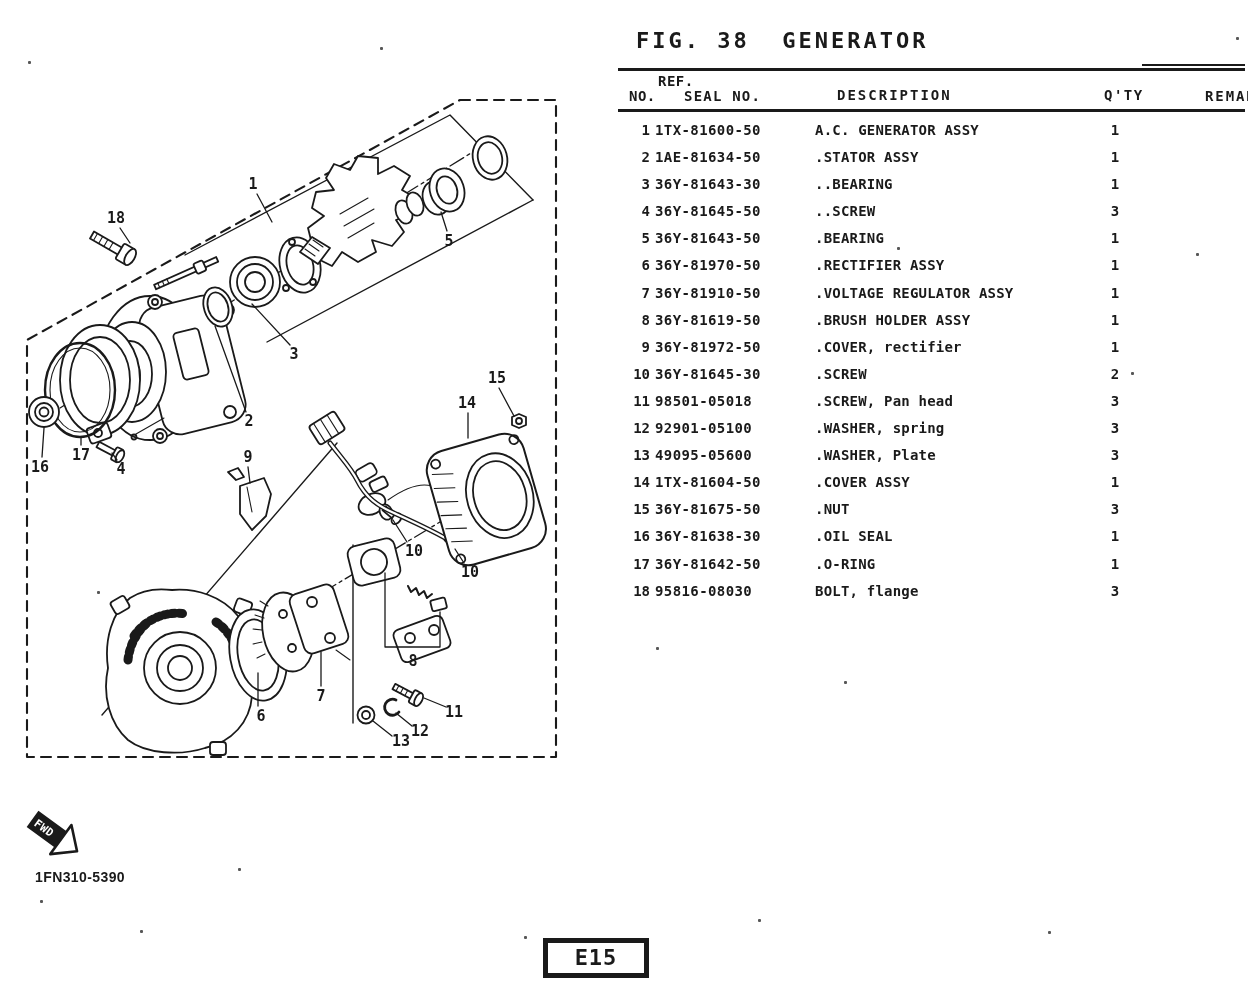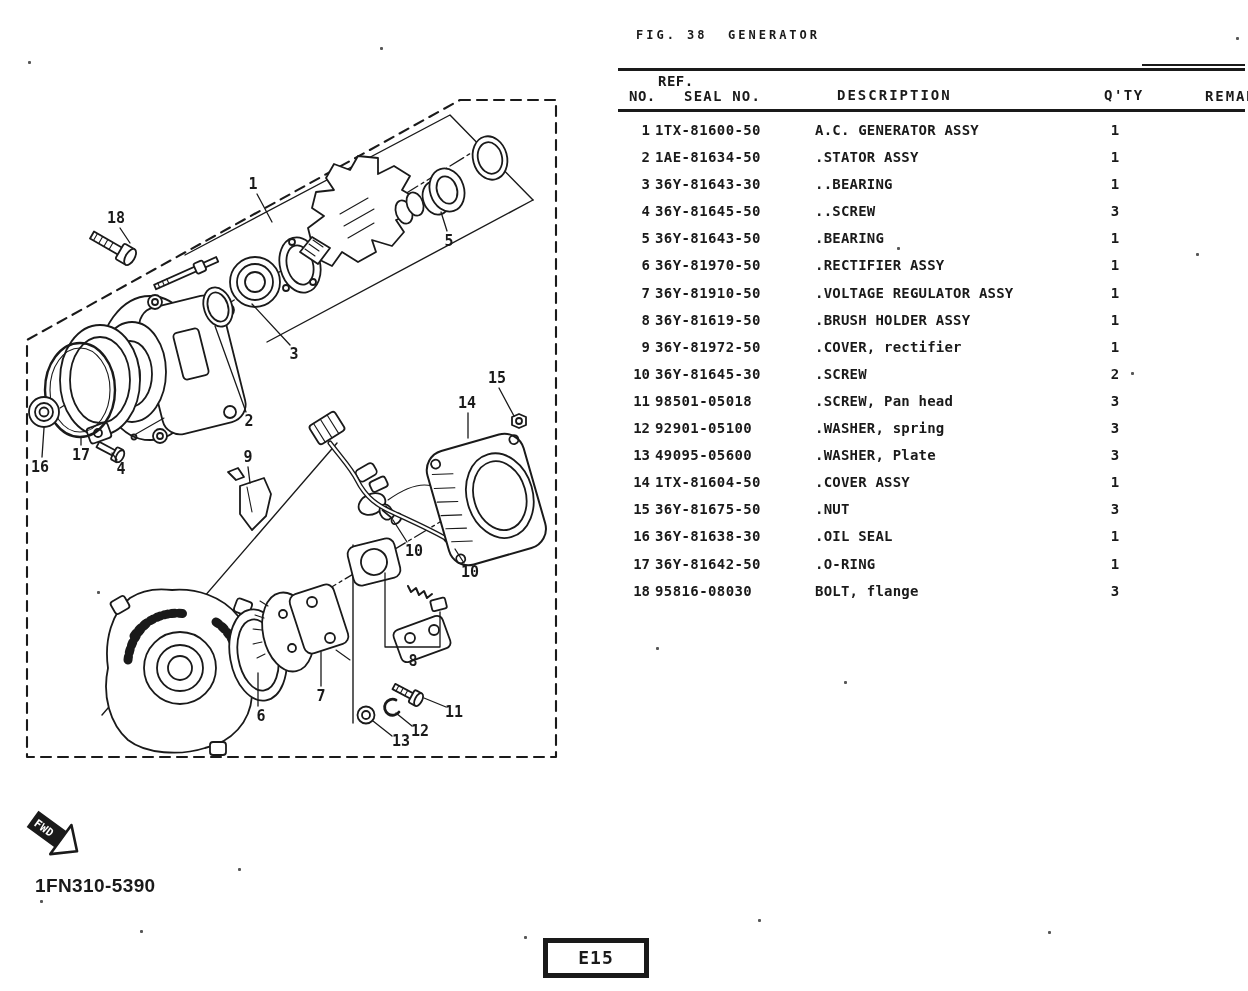--- a/index.html
+++ b/index.html
@@ -3,21 +3,21 @@
 <meta charset="utf-8">
 <style>
   html,body{margin:0;padding:0;background:#e8e8e8;}
   .page{
     position:relative;width:1248px;height:991px;background:#ffffff;
     font-family:"DejaVu Sans Mono", monospace;color:#1a1a1a;overflow:hidden;
   }
   
   .fig-title{
     position:absolute;left:636px;top:28px;
-    font-size:12px;font-weight:bold;letter-spacing:3px;white-space:pre;
+    font-size:22px;font-weight:bold;letter-spacing:3px;white-space:pre;
   }
   
   .ptable{position:absolute;left:618px;top:60px;width:630px;height:560px;}
   .rule{position:absolute;background:#1a1a1a;height:2.5px;left:0;width:627px;}
   .rule.top{top:8px;}
   .rule.topx{top:4px;left:524px;width:103px;height:2px;}
   .rule.mid{top:49px;}
   .hdr{position:absolute;font-size:14px;font-weight:bold;white-space:pre;}
   .hdr-ref1{left:4px;top:13px;letter-spacing:.5px;padding-left:36px;}
   .hdr-ref2{left:11px;top:28px;letter-spacing:.5px;}
@@ -42,25 +42,25 @@
   .border-dash{stroke-width:2.1;stroke-dasharray:10 7;}
   .cline{stroke-width:1.4;}
   .axis{stroke-width:1.3;stroke-dasharray:16 4 3 4;}
   .slots{stroke-width:9;stroke-dasharray:3.5 4;}
   .leader{stroke:#1a1a1a;stroke-width:1.3;fill:none;}
   .callout{font-family:"DejaVu Sans Mono",monospace;font-size:15px;font-weight:bold;
     fill:#1a1a1a;text-anchor:middle;dominant-baseline:central;stroke:none;}
   
   #fwd-arrow{position:absolute;left:20px;top:806px;}
   .plate-code{position:absolute;left:35px;top:869px;font-family:"Liberation Sans",sans-serif;
-    font-size:19px;font-weight:bold;letter-spacing:.4px;margin-top:6px;}
+    font-size:14px;font-weight:bold;letter-spacing:.4px;}
   .page-badge{
     position:absolute;left:543px;top:938px;width:96px;height:30px;
     border:5px solid #1a1a1a;display:flex;align-items:center;justify-content:center;
-    font-size:18px;font-weight:bold;letter-spacing:1px;line-height:1;
+    font-size:22px;font-weight:bold;letter-spacing:1px;line-height:1;
   }
   .page-badge::first-letter{font-size:31px;}
   
   .speck{position:absolute;width:3px;height:3px;background:#3a3a3a;border-radius:1px;opacity:.85;}
 </style>
 </head>
 <body>
 
 <div class="page">
 

